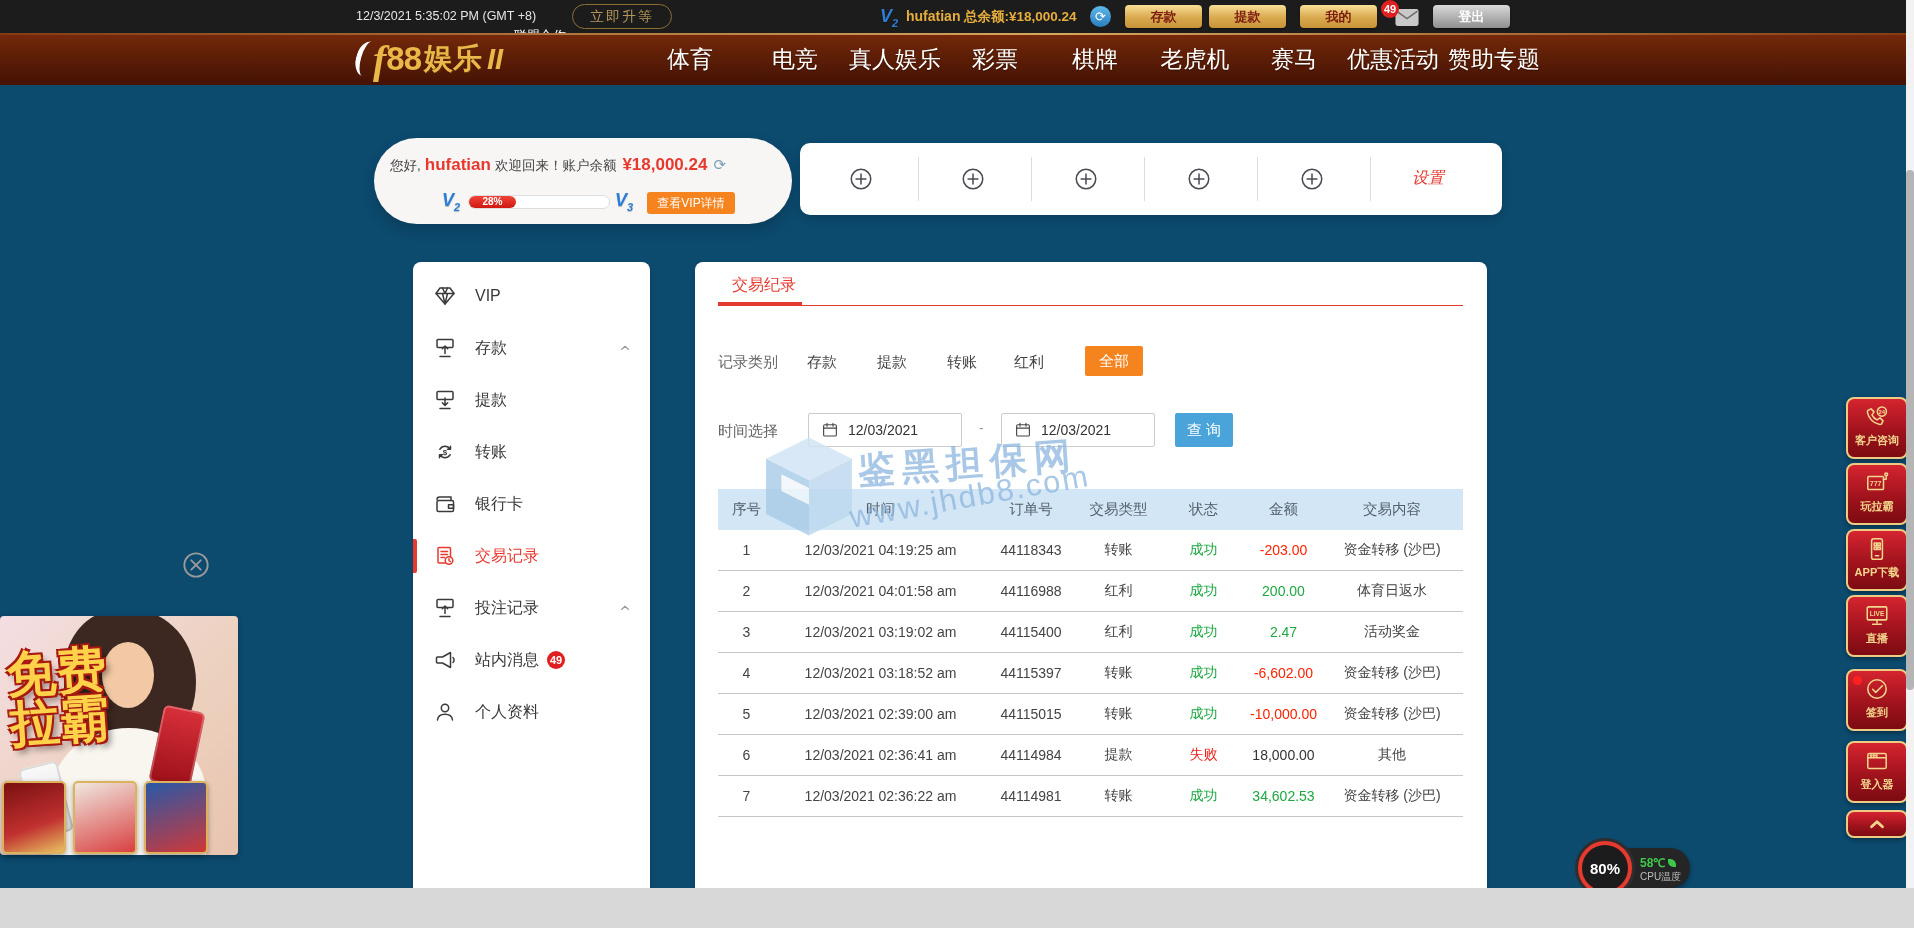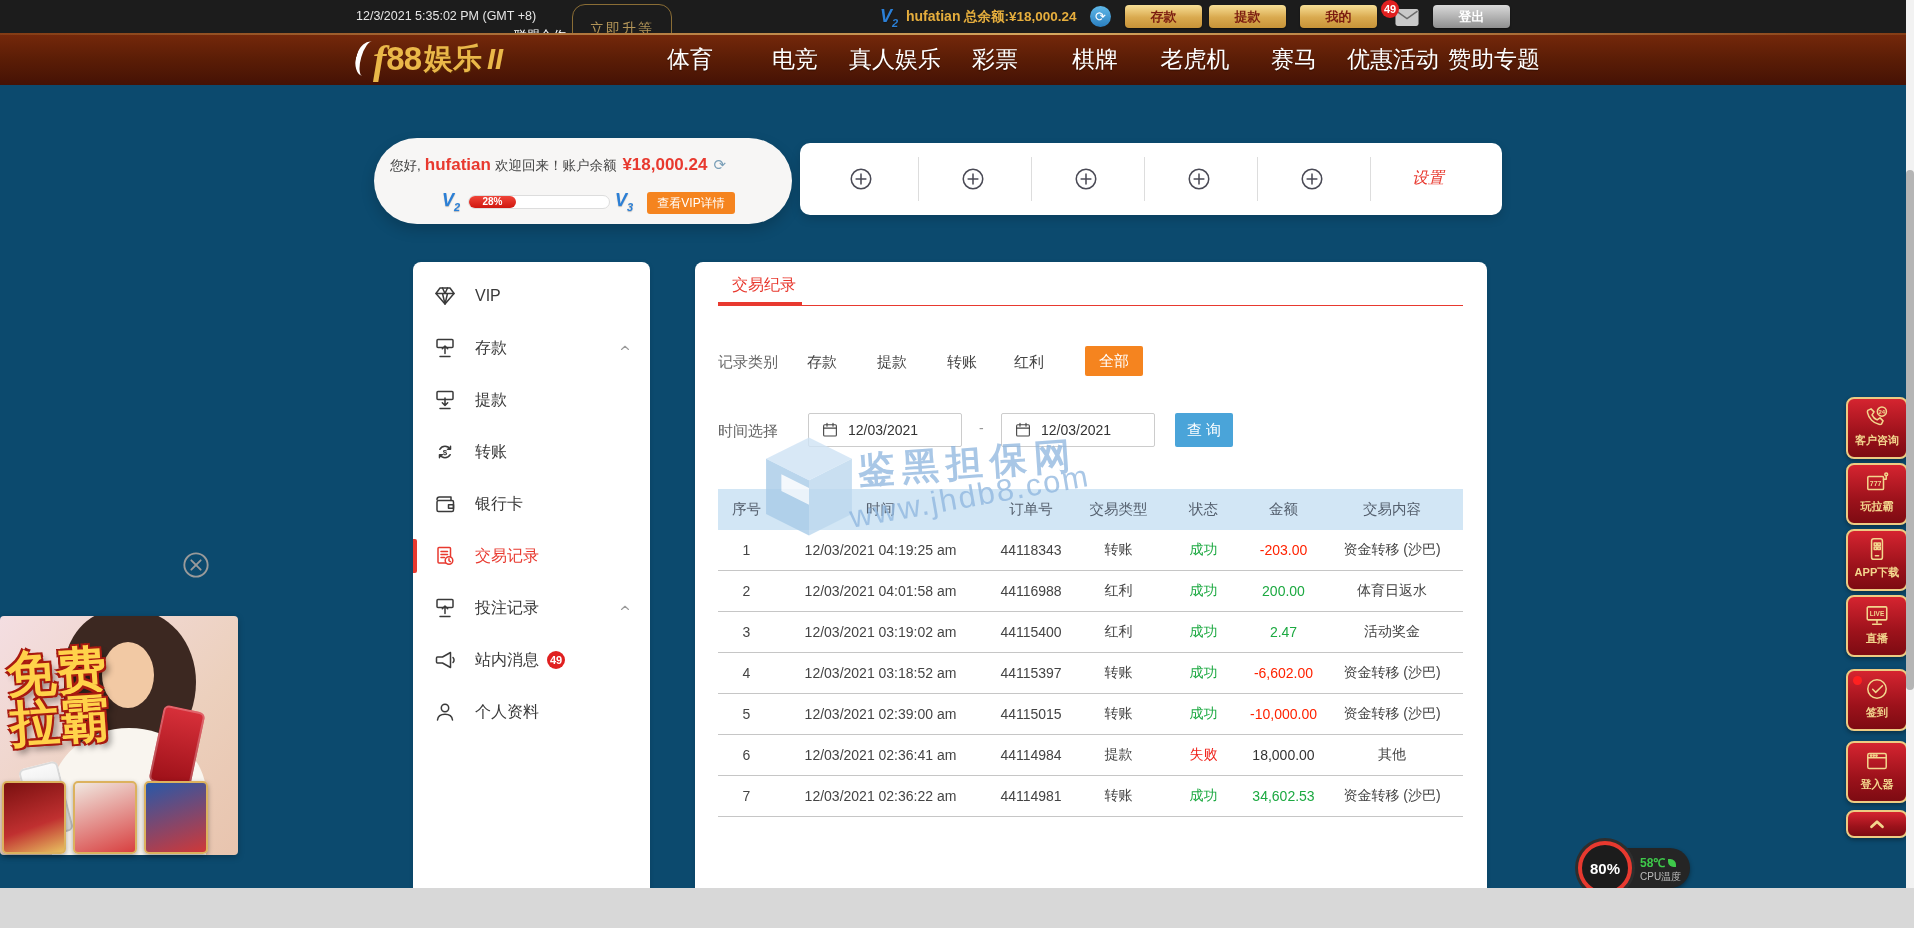--- a/index.html
+++ b/index.html
@@ -3,21 +3,21 @@
 <meta charset="utf-8">
 <style>
   html,body{margin:0;padding:0;background:#d8d8d8;}
   .page{position:relative;width:1914px;height:888px;background:#0c4a6e;overflow:hidden;
         font-family:"Liberation Sans", sans-serif;}
 
   
   .topbar{position:absolute;left:0;top:0;width:1914px;height:33px;background:#1c1c1c;color:#e8e8e8;}
   .tb-datetime{position:absolute;left:356px;top:0;line-height:33px;font-size:12.5px;color:#e6e6e6;}
   .tb-alliance{position:absolute;left:514px;top:0;line-height:33px;font-size:13px;font-weight:normal;color:#fff;margin-top:19px;}
-  .tb-upgrade{position:absolute;left:572px;top:4px;height:23px;line-height:23px;padding:12px 17px;
+  .tb-upgrade{position:absolute;left:572px;top:4px;height:23px;line-height:23px;padding:0 17px;
       border:1px solid #8a6d35;border-radius:13px;color:#b39558;font-size:14px;letter-spacing:2px;}
   .vbadge{font-style:italic;font-weight:900;color:#2b7fd6;font-size:18px;line-height:1;
       text-shadow:0 1px 1px rgba(0,0,0,.25);}
   .vbadge sub{font-size:11px;font-weight:900;}
   .tb-vip{position:absolute;left:880px;top:7px;}
   .tb-user{position:absolute;left:906px;top:0;line-height:33px;font-size:14px;font-weight:bold;color:#e6ae3d;}
   .tb-balance{position:absolute;left:964px;top:0;line-height:33px;font-size:13.5px;color:#e6ae3d;font-weight:bold;}
   .tb-refresh{position:absolute;left:1090px;top:6px;width:21px;height:21px;border-radius:50%;
       background:linear-gradient(180deg,#5fb8e8,#2a7fc0);color:#fff;text-align:center;line-height:21px;font-size:13px;}
   .gold-btn{position:absolute;top:5px;width:77px;height:23px;border-radius:4px;text-align:center;line-height:23px;

